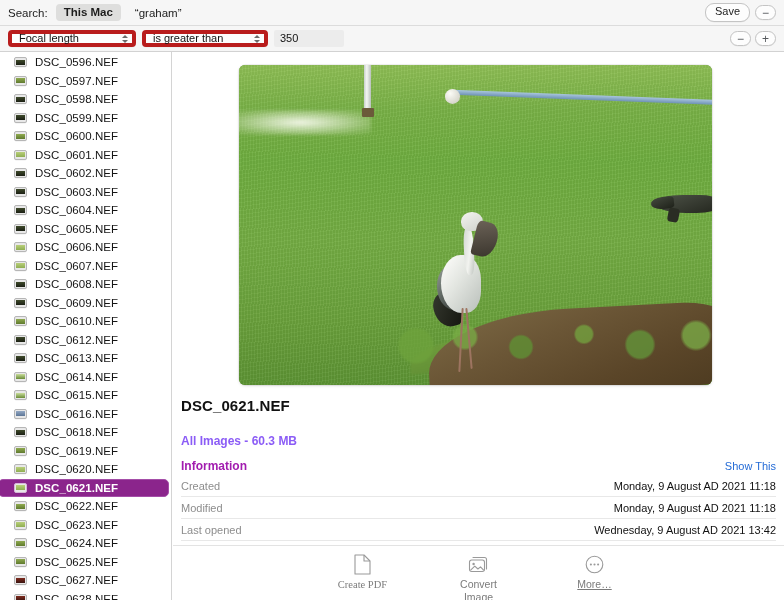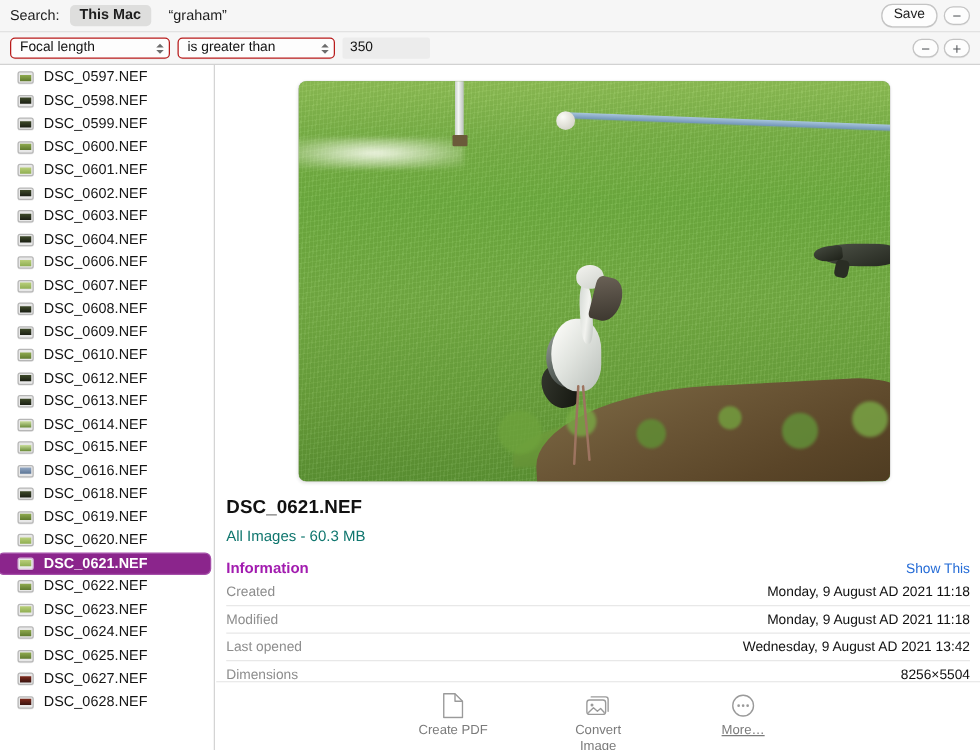--- a/index.html
+++ b/index.html
@@ -42,21 +42,21 @@
   }
 
   
   .filterbar {
     position:absolute; left:0; top:26px; width:784px; height:26px;
     background:#f6f6f6; border-bottom:1px solid #d2d2d2;
     display:flex; align-items:center; padding:0 8px;
   }
   .popup {
     position:relative; height:17px; background:#fdfdfd;
-    border:1px solid #b91c1c; border-radius:4px;
+    border:4px solid #b91c1c; border-radius:4px;
     display:flex; align-items:center;
     padding:0 18px 0 7px; margin-right:6px;
     font-size:11px; color:#111; line-height:1;
     box-shadow:0 0.5px 0.5px rgba(0,0,0,0.05);
   }
   .popup.w1 { width:128px; }
   .popup.w2 { width:126px; }
   .popup .chev {
     position:absolute; right:4px; top:50%; transform:translateY(-50%);
     display:flex; flex-direction:column; gap:2px; align-items:center;
@@ -228,21 +228,21 @@
     background:linear-gradient(160deg,#454a3f,#1e2119);
     border-radius:55% 25% 25% 55%; transform:rotate(-6deg);
   }
   .lz-leg {
     position:absolute; left:26%; top:62%; width:16%; height:48%;
     background:#2a2d24; border-radius:30%; transform:rotate(12deg);
   }
 
   .info { position:absolute; left:8px; top:345px; width:595px; }
   .info-title { font-size:15px; font-weight:bold; color:#111; letter-spacing:0.1px; }
-  .info-sub { font-size:12px; color:#0f766e; margin-top:8px; }
+  .info-sub { font-size:12px; color:#8b5cf6; margin-top:20px;font-weight:bold; }
   .info-head {
     display:flex; align-items:baseline; justify-content:space-between;
     margin-top:11px;
   }
   .info-head .h { font-size:12px; font-weight:bold; color:#a21caf; }
   .info-head .more { font-size:11px; color:#246bd6; }
   .info-row {
     display:flex; align-items:center; justify-content:space-between;
     height:22px; border-bottom:1px solid #e8e8e8; font-size:11px;
   }
@@ -294,20 +294,24 @@
     </div>
     <input class="value-field" type="text" value="350" style="">
     <div class="filterbar-right">
       <span class="round-btn">−</span>
       <span class="round-btn">+</span>
     </div>
   </div>
 
   <div class="sidebar">
       <div class="file-row">
+        <span class="thumb dark"></span>
+        <span class="name">DSC_0596.NEF</span>
+      </div>
+      <div class="file-row">
         <span class="thumb"></span>
         <span class="name">DSC_0597.NEF</span>
       </div>
       <div class="file-row">
         <span class="thumb dark"></span>
         <span class="name">DSC_0598.NEF</span>
       </div>
       <div class="file-row">
         <span class="thumb dark"></span>
         <span class="name">DSC_0599.NEF</span>
@@ -324,20 +328,24 @@
         <span class="thumb dark"></span>
         <span class="name">DSC_0602.NEF</span>
       </div>
       <div class="file-row">
         <span class="thumb dark"></span>
         <span class="name">DSC_0603.NEF</span>
       </div>
       <div class="file-row">
         <span class="thumb dark"></span>
         <span class="name">DSC_0604.NEF</span>
+      </div>
+      <div class="file-row">
+        <span class="thumb dark"></span>
+        <span class="name">DSC_0605.NEF</span>
       </div>
       <div class="file-row">
         <span class="thumb light"></span>
         <span class="name">DSC_0606.NEF</span>
       </div>
       <div class="file-row">
         <span class="thumb light"></span>
         <span class="name">DSC_0607.NEF</span>
       </div>
       <div class="file-row">
@@ -476,21 +484,21 @@
 
     <div class="toolbar-sep"></div>
     <div class="toolbar" id="toolbar">
         <div class="tb-item">
           <div class="tb-ico">
             <svg width="17" height="21" viewBox="0 0 17 21">
               <path d="M1 1h9l6 6v13H1z" fill="#fff" stroke="#9a9a9a" stroke-width="1.1" stroke-linejoin="round"></path>
               <path d="M10 1v6h6" fill="none" stroke="#9a9a9a" stroke-width="1.1" stroke-linejoin="round"></path>
             </svg>
           </div>
-          <div class="tb-label" style="white-space: pre-line;">Create PDF</div>
+          <div class="tb-label" style="white-space: pre-line; font-family: Liberation Serif, serif;">Create PDF</div>
         </div>
         <div class="tb-item">
           <div class="tb-ico">
             <svg width="22" height="19" viewBox="0 0 22 19">
               <path d="M5 2.5h11.5a2 2 0 0 1 2 2V14" fill="none" stroke="#9a9a9a" stroke-width="1.1" stroke-linecap="round"></path>
               <rect x="1.5" y="5" width="15" height="11.5" rx="2.2" fill="#fff" stroke="#9a9a9a" stroke-width="1.1"></rect>
               <circle cx="5.6" cy="9" r="1.2" fill="#9a9a9a"></circle>
               <path d="M2.6 15.2l4.2-4 3.1 2.8 2.6-2.2 3.1 3.4" fill="none" stroke="#9a9a9a" stroke-width="1.1" stroke-linejoin="round"></path>
             </svg>
           </div>

